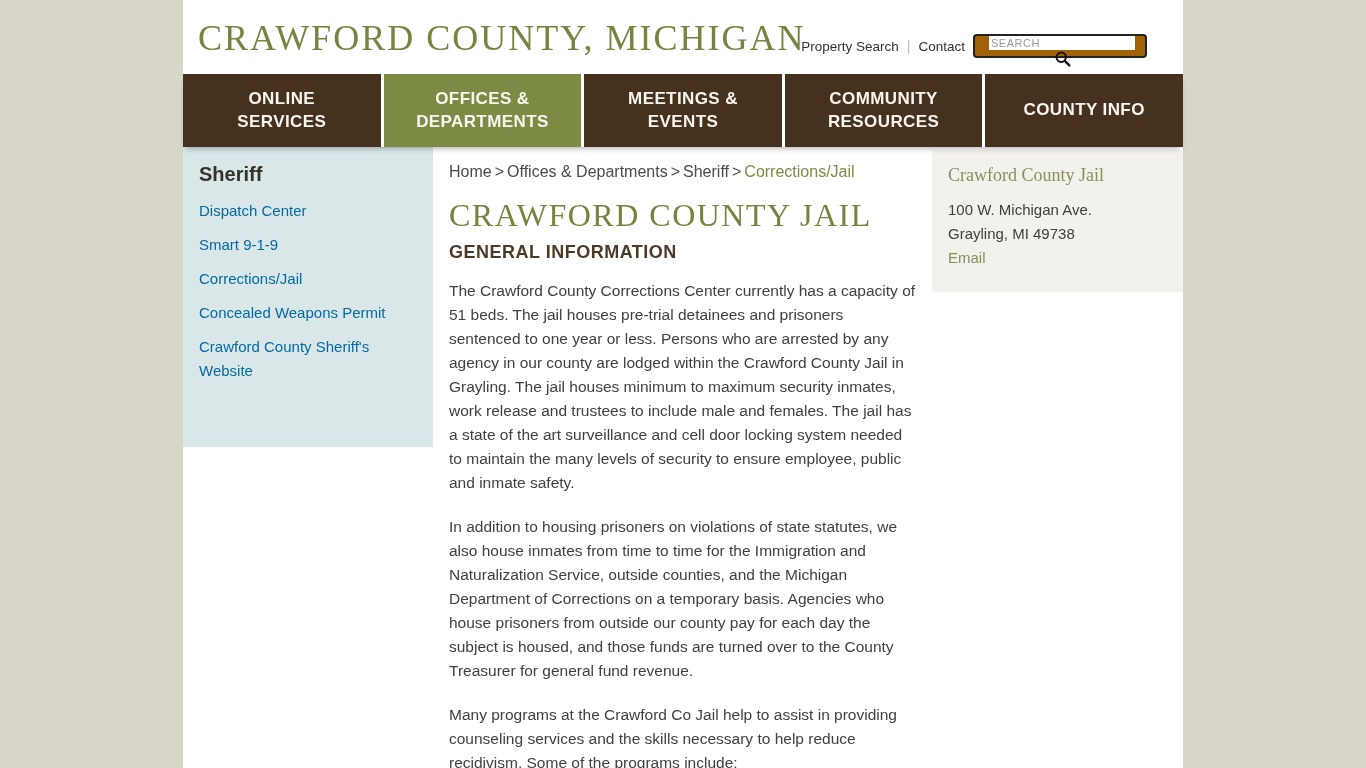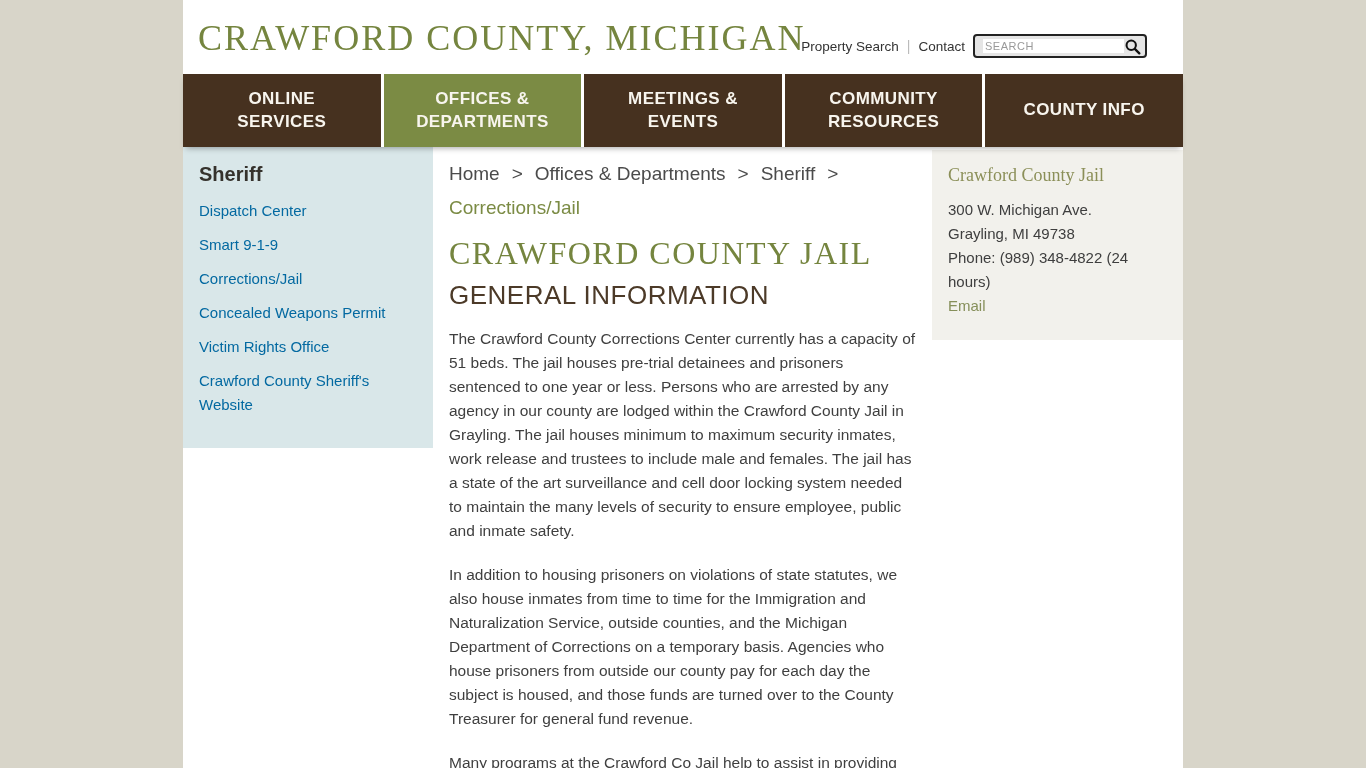--- a/index.html
+++ b/index.html
@@ -47,21 +47,22 @@
   .util-link { cursor: pointer; color: #333333; }
   .util-divider { color: #bbbbbb; font-size: 14px; }
   .searchbox {
     display: flex;
     align-items: center;
     border: 2px solid #222222;
     border-radius: 4px;
     height: 20px;
     width: 158px;
     padding: 0 4px 0 8px;
-    background: #e5e5e5;
+    background: #a16207;
+    flex-direction: column;
   }
   .searchbox input {
     border: none;
     outline: none;
     flex: 1;
     font-size: 11px;
     letter-spacing: 0.5px;
     color: #555555;
     font-family: "Liberation Sans", sans-serif;
     min-width: 0;
@@ -121,40 +122,40 @@
     cursor: pointer;
   }
   .main {
     width: 471px;
     flex: 0 0 471px;
     margin-left: 16px;
     padding-top: 16px;
     box-sizing: border-box;
   }
   .breadcrumb {
-    font-size: 19px;
+    font-size: 16px;
     color: #4b4b4b;
     display: flex;
-    gap: 12px;
+    gap: 3px;
     flex-wrap: wrap;
   }
   .crumb { cursor: pointer; }
   .crumb.current { color: #7b8b44; cursor: default; }
   .crumb-sep { color: #4b4b4b; }
   .page-title {
     font-family: "Liberation Serif", serif;
     font-size: 32px;
     letter-spacing: 1.5px;
     color: #75853f;
     font-weight: normal;
     margin: 16px 0 6px 0;
   }
   .section-heading {
-    font-size: 26px;
-    font-weight: normal;
+    font-size: 18px;
+    font-weight: bold;
     letter-spacing: 0.5px;
     color: #4c3a28;
     margin: 8px 0 16px 0;
   }
   .main p {
     font-size: 15.5px;
     line-height: 24px;
     color: #3f3f3f;
     margin: 0 4px 20px 0;
   }
@@ -218,21 +219,20 @@
   </div>
 
   <div class="content">
 
     <div class="sidebar">
       <h2 class="sidebar-title">Sheriff</h2>
       <div class="sidebar-item">Dispatch Center</div>
       <div class="sidebar-item">Smart 9-1-9</div>
       <div class="sidebar-item">Corrections/Jail</div>
       <div class="sidebar-item">Concealed Weapons Permit</div>
-      <div class="sidebar-item">Victim Rights Office</div>
       <div class="sidebar-item">Crawford County Sheriff's Website</div>
     </div>
 
     <div class="main">
       <div class="breadcrumb">
         <span class="crumb">Home</span>
         <span class="crumb-sep">&gt;</span>
         <span class="crumb">Offices &amp; Departments</span>
         <span class="crumb-sep">&gt;</span>
         <span class="crumb">Sheriff</span>
@@ -241,20 +241,19 @@
       </div>
       <h1 class="page-title">CRAWFORD COUNTY JAIL</h1>
       <h2 class="section-heading">GENERAL INFORMATION</h2>
       <p>The Crawford County Corrections Center currently has a capacity of 51 beds. The jail houses pre-trial detainees and prisoners sentenced to one year or less. Persons who are arrested by any agency in our county are lodged within the Crawford County Jail in Grayling. The jail houses minimum to maximum security inmates, work release and trustees to include male and females. The jail has a state of the art surveillance and cell door locking system needed to maintain the many levels of security to ensure employee, public and inmate safety.</p>
       <p>In addition to housing prisoners on violations of state statutes, we also house inmates from time to time for the Immigration and Naturalization Service, outside counties, and the Michigan Department of Corrections on a temporary basis. Agencies who house prisoners from outside our county pay for each day the subject is housed, and those funds are turned over to the County Treasurer for general fund revenue.</p>
       <p>Many programs at the Crawford Co Jail help to assist in providing counseling services and the skills necessary to help reduce recidivism. Some of the programs include:</p>
     </div>
 
     <div class="info-box">
       <h3 class="info-box-title">Crawford County Jail</h3>
-      <div class="info-line">300 W. Michigan Ave.</div>
+      <div class="info-line">100 W. Michigan Ave.</div>
       <div class="info-line">Grayling, MI 49738</div>
-      <div class="info-line">Phone: (989) 348-4822 (24 hours)</div>
       <div class="email-link">Email</div>
     </div>
 
   </div>
 </div>
 
 </body></html>

